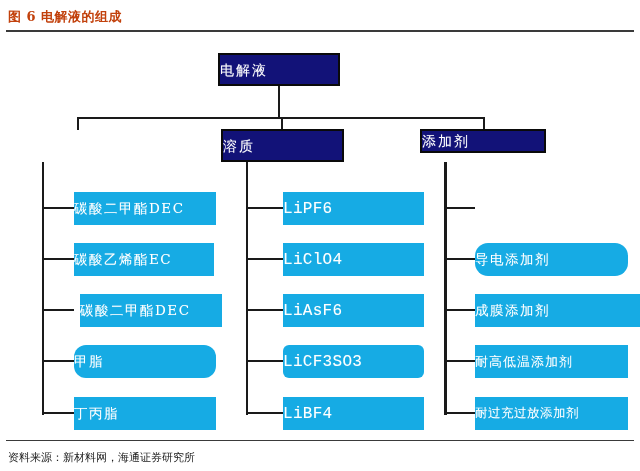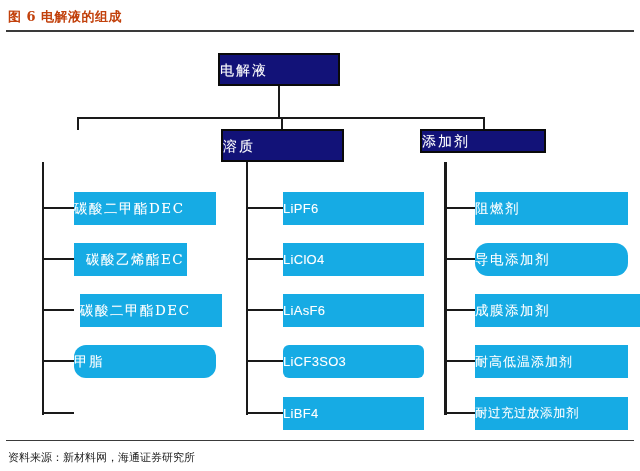--- a/index.html
+++ b/index.html
@@ -94,22 +94,22 @@
     border: none;
     font-size: 13.5px;
     letter-spacing: 0.5px;
     text-shadow: 0 0 1px rgba(255,255,255,0.3);
   }
   .node.leaf.cjk {
     font-family: "DejaVu Serif", "Liberation Serif", serif;
     letter-spacing: 1.5px;
   }
   .node.leaf.latin {
-    font-family: Liberation Sans, sans-serif;
-    font-size: 13px;
+    font-family: Liberation Mono, monospace;
+    font-size: 16px;
     letter-spacing: 0.3px;
   }
 </style>
 </head>
 <body>
 
 <div id="figure">
 
   <div class="header-title">图 6  电解液的组成</div>
   <div class="header-rule"></div>
@@ -137,28 +137,31 @@
 
   <div class="line h" style="left:44px; top:207px; width:30px; height:2px;"></div>
   <div class="line h" style="left:44px; top:258px; width:30px; height:2px;"></div>
   <div class="line h" style="left:44px; top:309px; width:30px; height:2px;"></div>
   <div class="line h" style="left:44px; top:360px; width:30px; height:2px;"></div>
   <div class="line h" style="left:44px; top:412px; width:30px; height:2px;"></div>
 
   <div class="node leaf cjk" style="left:74px; top:192px; width:142px; height:33px;">
     <span>碳酸二甲酯DEC</span>
   </div>
-  <div class="node leaf cjk" style="left:74px; top:243px; width:113px; height:33px;padding-left:12px;">
+  <div class="node leaf cjk" style="left:74px; top:243px; width:140px; height:33px;">
     <span>碳酸乙烯酯EC</span>
   </div>
   <div class="node leaf cjk" style="left:80px; top:294px; width:142px; height:33px;">
     <span>碳酸二甲酯DEC</span>
   </div>
   <div class="node leaf cjk" style="left:74px; top:345px; width:142px; height:33px;border-radius:12px;">
     <span>甲脂</span>
+  </div>
+  <div class="node leaf cjk" style="left:74px; top:397px; width:142px; height:33px;">
+    <span>丁丙脂</span>
   </div>
 
   <div class="line v" style="left:246px; top:162px; width:2px; height:253px;"></div>
 
   <div class="line h" style="left:248px; top:207px; width:35px; height:2px;"></div>
   <div class="line h" style="left:248px; top:258px; width:35px; height:2px;"></div>
   <div class="line h" style="left:248px; top:309px; width:35px; height:2px;"></div>
   <div class="line h" style="left:248px; top:360px; width:35px; height:2px;"></div>
   <div class="line h" style="left:248px; top:412px; width:35px; height:2px;"></div>
 
@@ -179,23 +182,20 @@
   </div>
 
   <div class="line v" style="left:444px; top:162px; width:3px; height:253px;"></div>
 
   <div class="line h" style="left:447px; top:207px; width:28px; height:2px;"></div>
   <div class="line h" style="left:447px; top:258px; width:28px; height:2px;"></div>
   <div class="line h" style="left:447px; top:309px; width:28px; height:2px;"></div>
   <div class="line h" style="left:447px; top:360px; width:28px; height:2px;"></div>
   <div class="line h" style="left:447px; top:412px; width:28px; height:2px;"></div>
 
-  <div class="node leaf cjk" style="left:475px; top:192px; width:153px; height:33px;">
-    <span>阻燃剂</span>
-  </div>
   <div class="node leaf cjk" style="left:475px; top:243px; width:153px; height:33px;border-radius:13px;">
     <span>导电添加剂</span>
   </div>
   <div class="node leaf cjk" style="left:475px; top:294px; width:168px; height:33px;">
     <span>成膜添加剂</span>
   </div>
   <div class="node leaf cjk" style="left:475px; top:345px; width:153px; height:33px; font-size:13px; letter-spacing:1px;">
     <span>耐高低温添加剂</span>
   </div>
   <div class="node leaf cjk" style="left:475px; top:397px; width:153px; height:33px; font-size:12.5px; letter-spacing:0.5px;">

